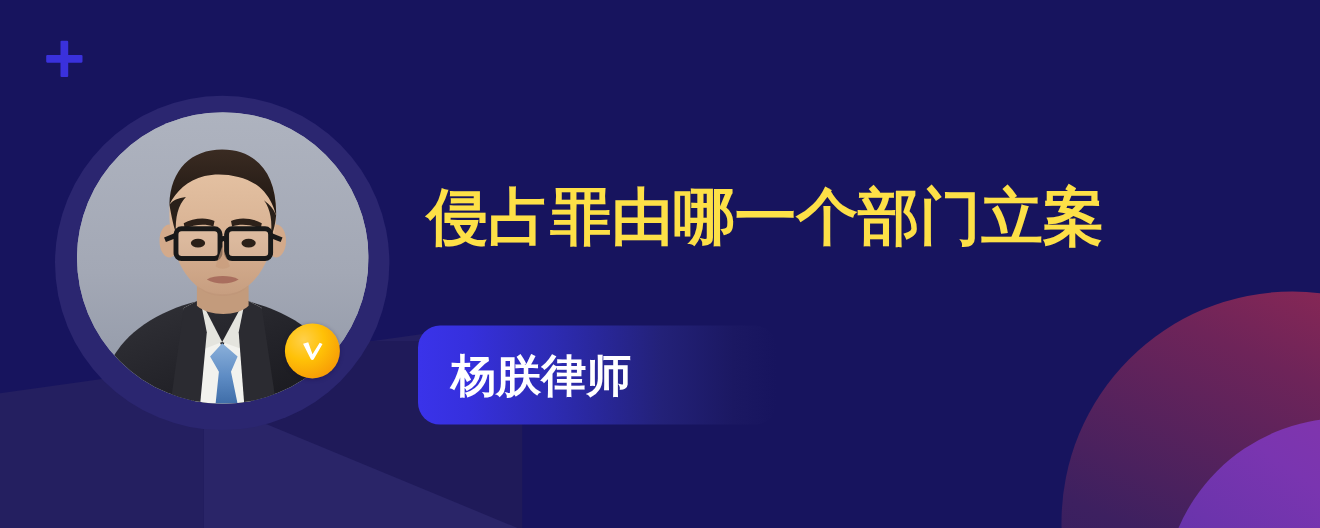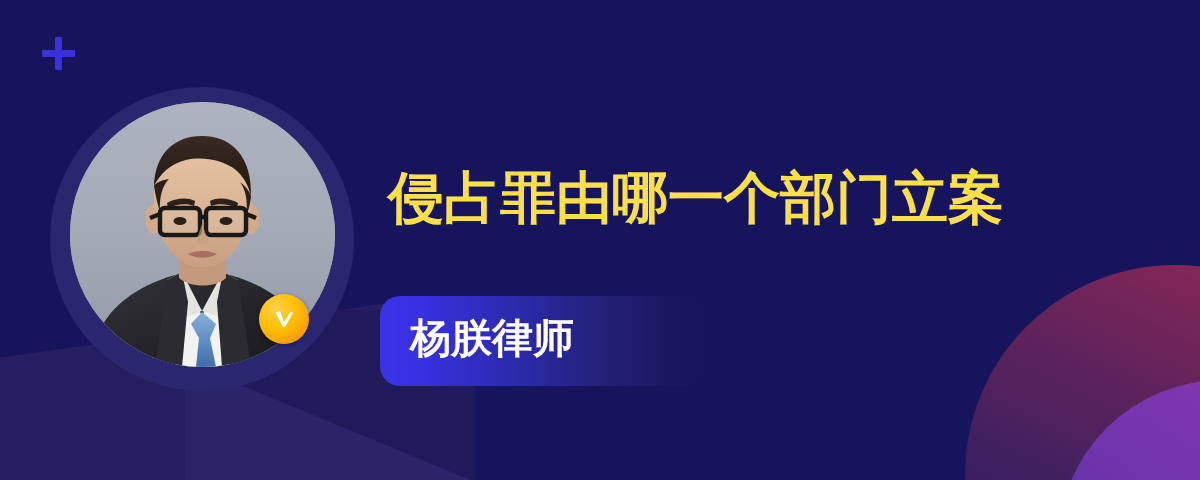--- a/index.html
+++ b/index.html
@@ -169,21 +169,21 @@
     display: flex;
     align-items: center;
   }
   .name-badge-text {
     margin-left: 30px;
     font-size: 41px;
     line-height: 48px;
     font-weight: 700;
     color: #ffffff;
     white-space: nowrap;
-    font-family: Liberation Mono, monospace;
+    font-family: Liberation Serif, serif;
   }
 </style>
 </head>
 <body>
 
 <div id="card">
 
   <div class="bg-layer">
     <div class="shape-wedge-left"></div>
     <div class="shape-wedge-mid"></div>

